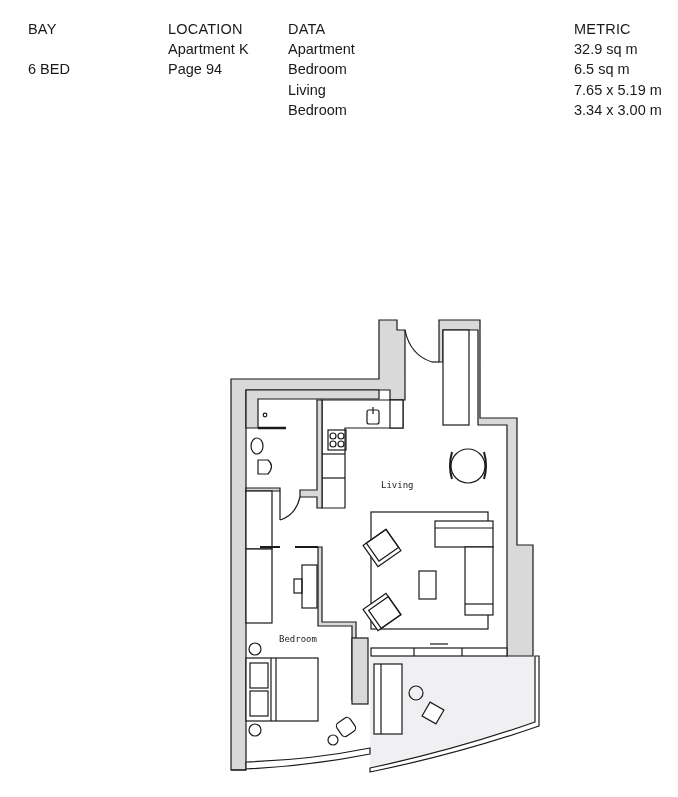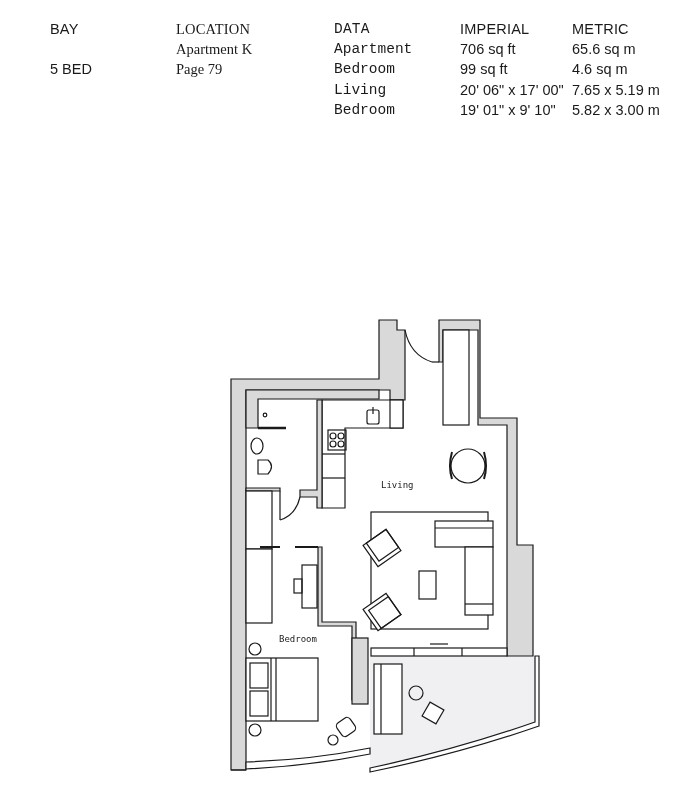--- a/index.html
+++ b/index.html
@@ -1,58 +1,51 @@
 <!DOCTYPE html>
 <html><head>
 <meta charset="utf-8">
 <style>
   html, body { margin: 0; padding: 0; background: #ffffff; }
   body { width: 678px; height: 797px; position: relative; overflow: hidden;
          font-family: "Liberation Sans", sans-serif; color: #1a1a1a; }
-  .spec { position: absolute; top: 19px; left: 0; width: 626px; height: 110px; margin-left: 22px; }
+  .spec { position: absolute; top: 19px; left: 0; width: 626px; height: 110px; }
   .col { position: absolute; top: 0; font-size: 14.5px; line-height: 20.2px; }
   .col div { white-space: nowrap; }
   .hdr { letter-spacing: 0.2px; }
   .plan { position: absolute; left: 0; top: 0; }
   .room-label { font-family: "DejaVu Sans Mono", monospace; font-size: 9px; fill: #222; }
 </style>
 </head>
 <body>
 
 <div class="spec">
   <div class="col" style="left:28px;">
     <div class="hdr">BAY</div>
     <div>&nbsp;</div>
-    <div>5 BED</div>
+    <div>6 BED</div>
   </div>
-  <div class="col" style="left:154px;font-family:Liberation Serif, serif;">
+  <div class="col" style="left:168px;">
     <div class="hdr">LOCATION</div>
     <div>Apartment K</div>
-    <div>Page 79</div>
+    <div>Page 94</div>
   </div>
-  <div class="col" style="left:312px;font-family:Liberation Mono, monospace;">
+  <div class="col" style="left:288px;">
     <div class="hdr">DATA</div>
     <div>Apartment</div>
     <div>Bedroom</div>
     <div>Living</div>
     <div>Bedroom</div>
   </div>
-  <div class="col" style="left:438px;">
-    <div class="hdr">IMPERIAL</div>
-    <div>706 sq ft</div>
-    <div>99 sq ft</div>
-    <div>20' 06" x 17' 00"</div>
-    <div>19' 01" x 9' 10"</div>
-  </div>
-  <div class="col" style="left:550px;">
+  <div class="col" style="left:574px;">
     <div class="hdr">METRIC</div>
-    <div>65.6 sq m</div>
-    <div>4.6 sq m</div>
+    <div>32.9 sq m</div>
+    <div>6.5 sq m</div>
     <div>7.65 x 5.19 m</div>
-    <div>5.82 x 3.00 m</div>
+    <div>3.34 x 3.00 m</div>
   </div>
 </div>
 
 <svg class="plan" width="678" height="797" viewBox="0 0 678 797">
   <g stroke="#1a1a1a" stroke-width="1.2" fill="none">
 
     <path d="M370 656 L535 656 L535 722 Q455 750 370 768 Z" fill="#f0f0f2" stroke="none"></path>
 
     <path d="M231 379 L379 379 L379 320 L397 320 L397 330 L405 330 L405 400 L390 400 L390 390 L246 390 L246 770 L231 770 Z" fill="#d9d9d9"></path>
 

